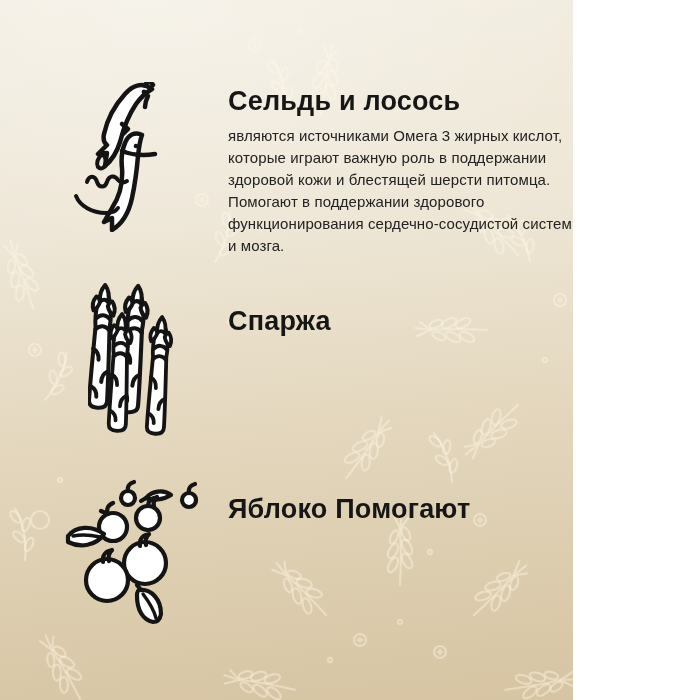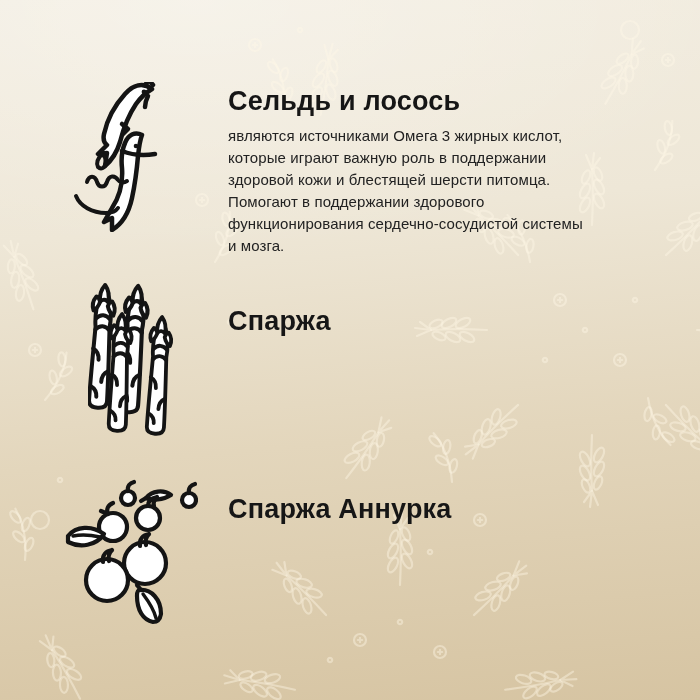--- a/index.html
+++ b/index.html
@@ -1,18 +1,18 @@
 <!DOCTYPE html>
 <html><head>
 <meta charset="utf-8">
 <style>
   html,body{margin:0;padding:0;}
   .stage{
     position:relative;
-    width:700px;height:700px;
+    width:573px;height:700px;
     overflow:hidden;
     background:
       radial-gradient(ellipse 130% 60% at 28% 0%, rgba(255,255,255,0.30), rgba(255,255,255,0) 60%),
       linear-gradient(175deg, #f3eee2 0%, #eee7d7 32%, #e3d6bc 62%, #d6c4a2 100%);
     font-family:"Liberation Sans","DejaVu Sans",sans-serif;
   }
   .bg-pattern{position:absolute;left:0;top:0;width:700px;height:700px;pointer-events:none;}
   .icon{position:absolute;}
   .icon svg{display:block;width:100%;height:100%;}
   .textblock{position:absolute;width:440px;}
@@ -207,16 +207,16 @@
         <circle cx="49" cy="110" r="21" fill="#ffffff"></circle>
         <path fill="none" d="M45,92 C44,85 48,81 54,80 M54,80 C51,83 50,87 51,91"></path>
 
         <path fill="#ffffff" d="M82,120 C93,119 103,129 103,144 C102,150 99,152 95,152 C85,150 79,140 79,126 C79,122 80,120 82,120 Z"></path>
         <path fill="none" stroke-width="3.4" d="M85,124 C91,132 96,140 98,148"></path>
         <path fill="none" d="M79,115 L83,120"></path>
       </g>
     </svg>
   </div>
   <div class="textblock t3">
-    <h2>Спаржа Аннурка</h2>
+    <h2>Яблоко Помогают</h2>
   </div>
 
 </div>
 
 </body></html>

